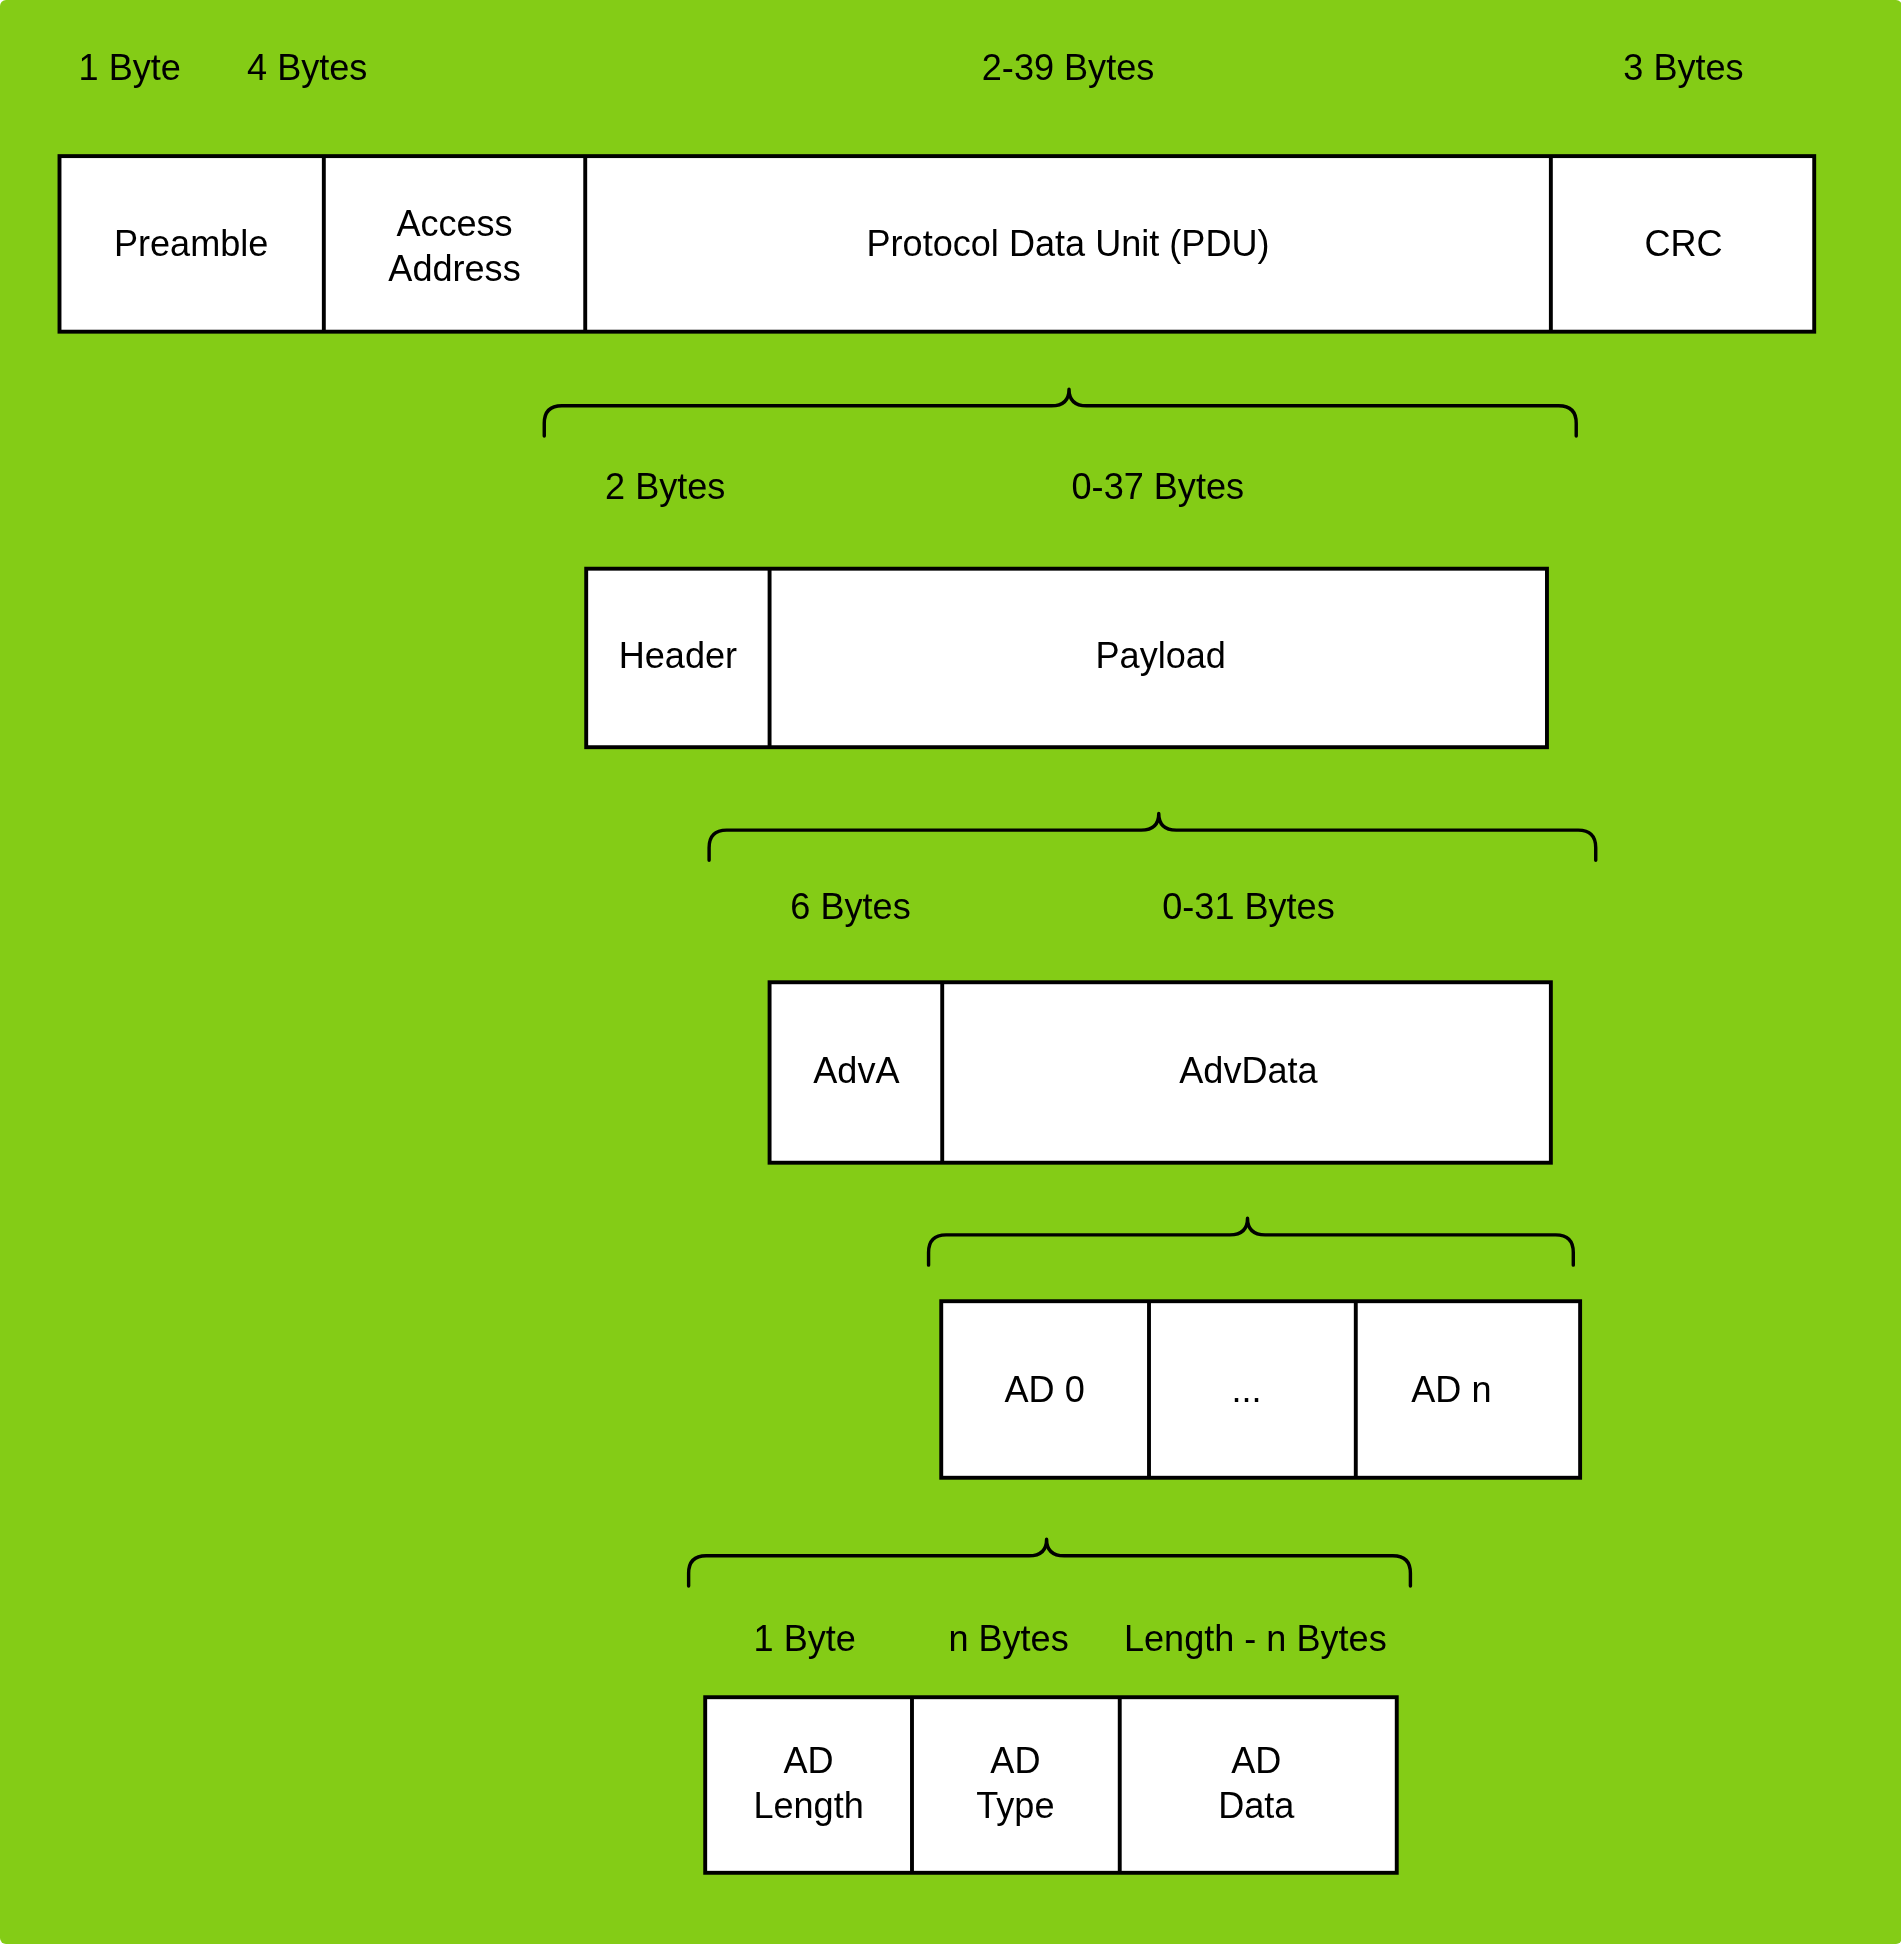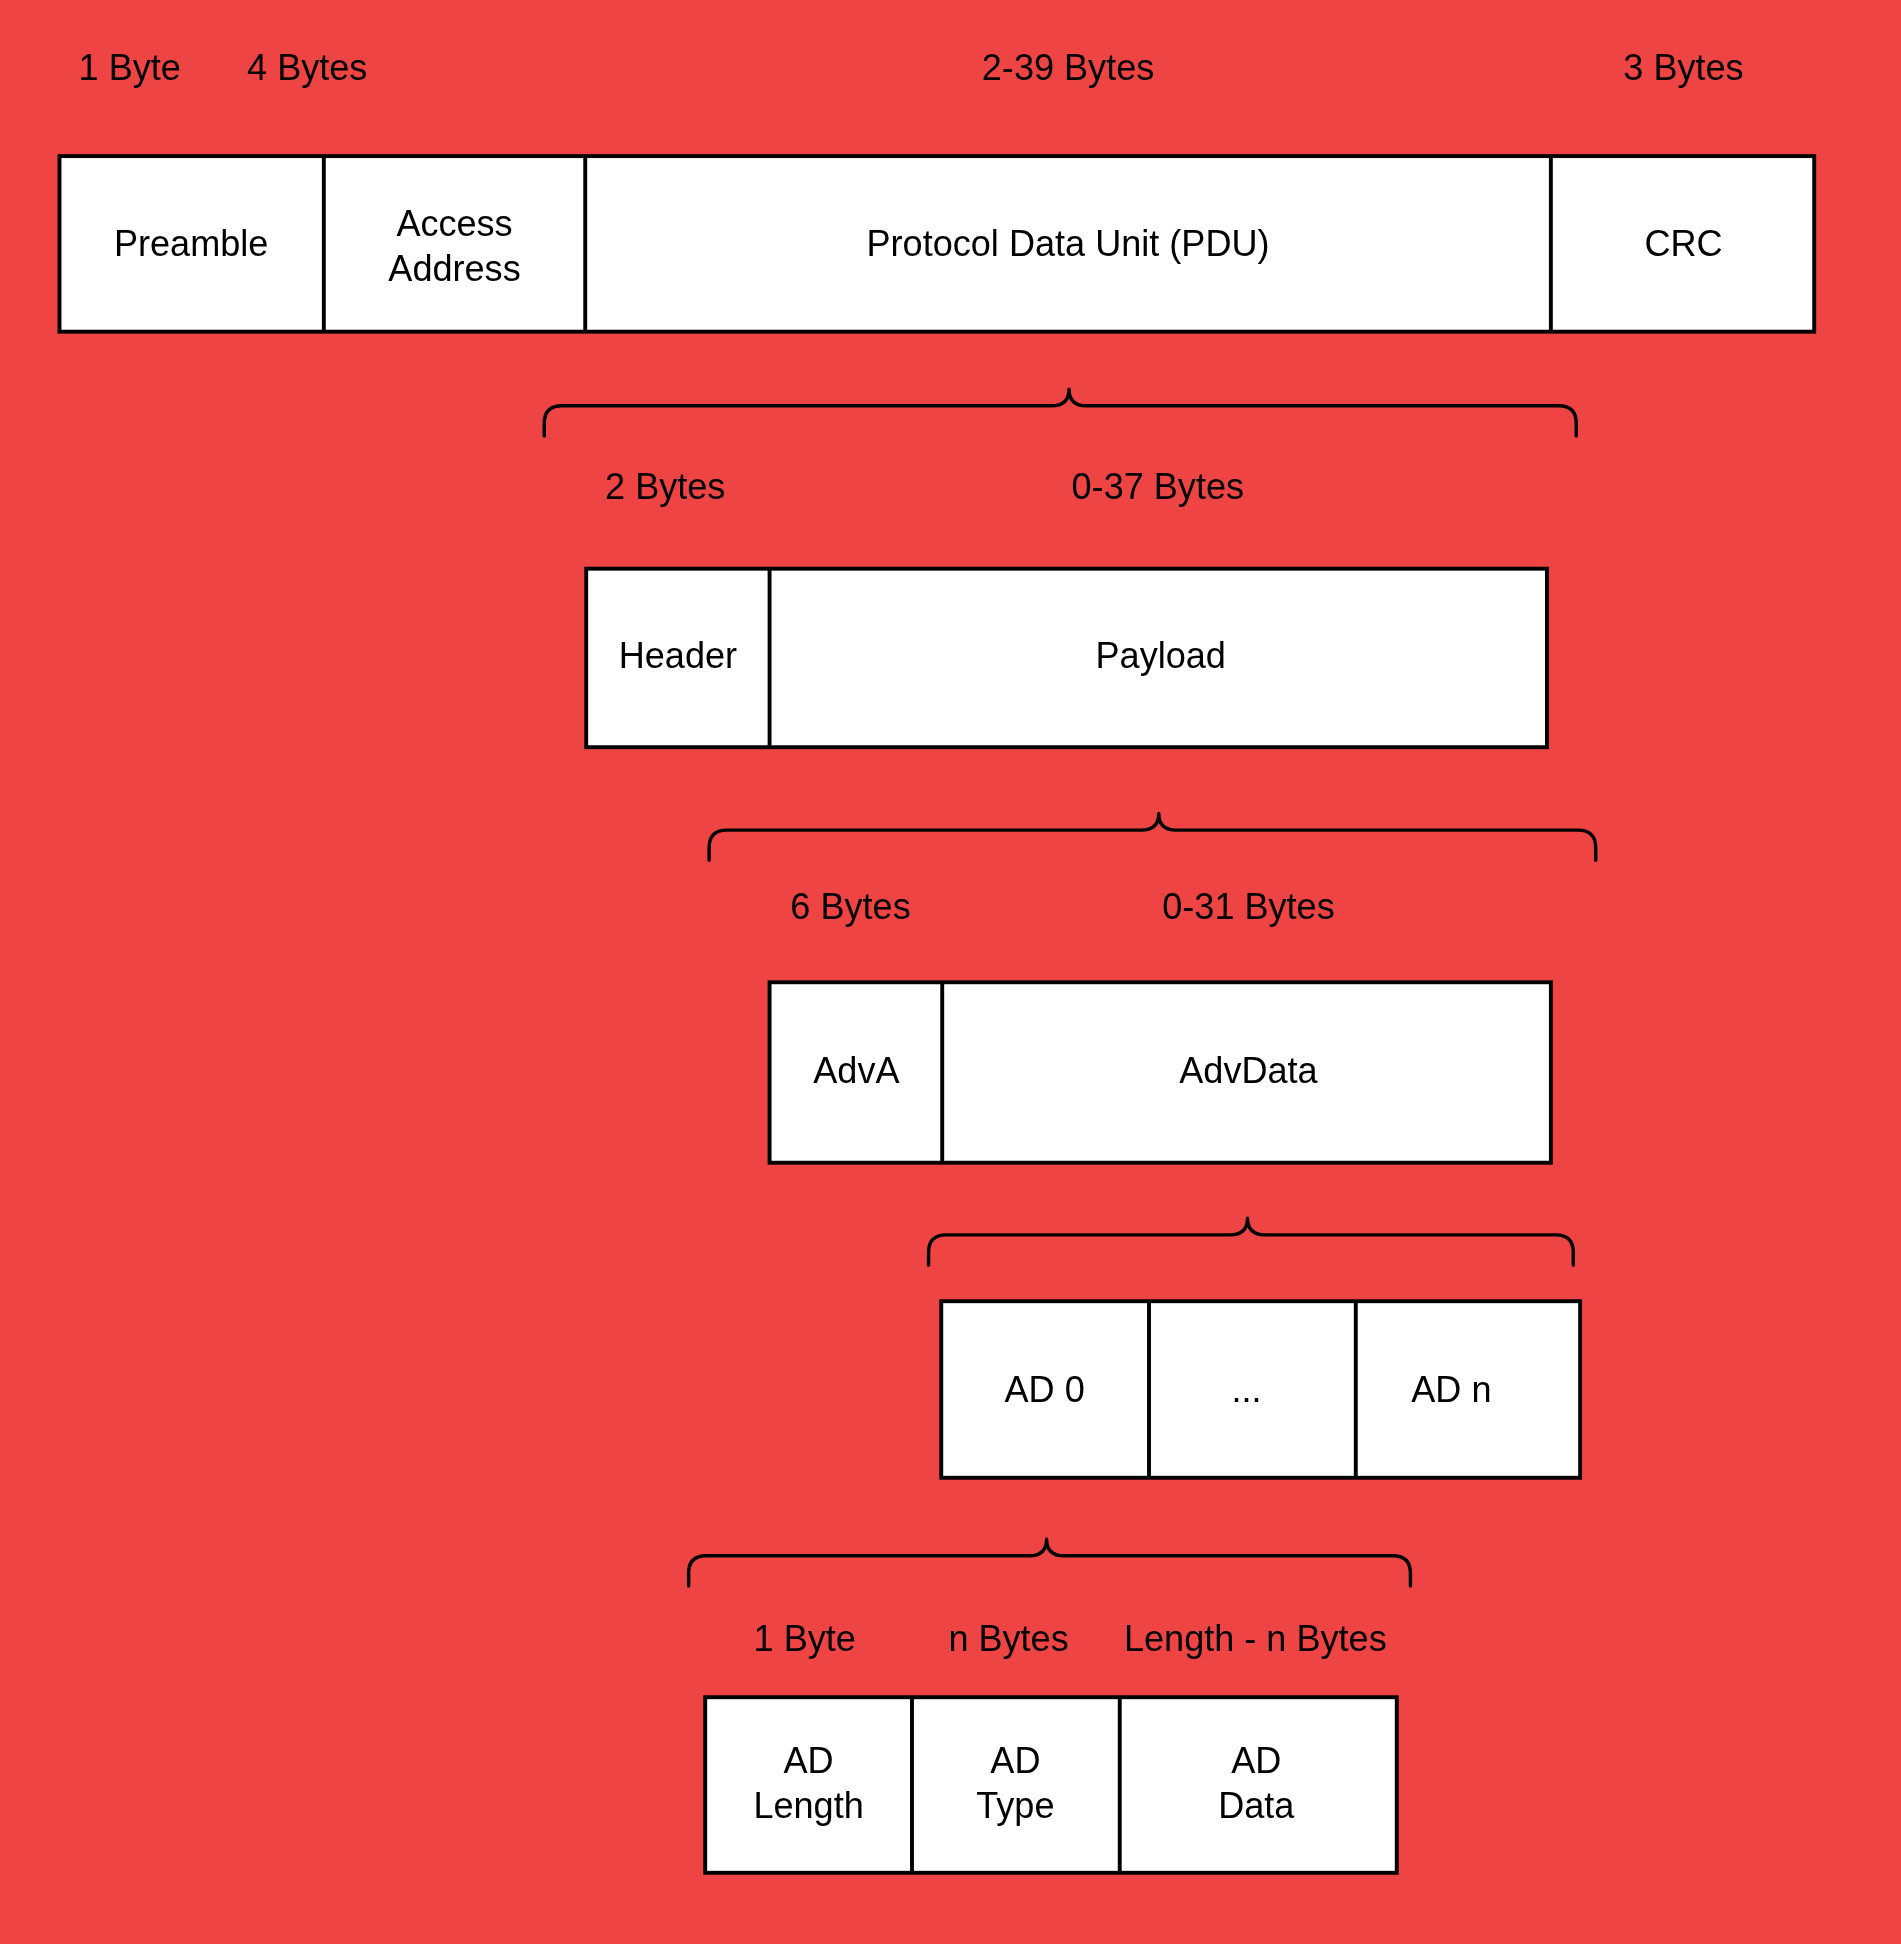--- a/index.html
+++ b/index.html
@@ -10,21 +10,22 @@
   body {
     font-family: "Liberation Sans", sans-serif;
     width: 1902px;
     height: 1946px;
     overflow: hidden;
   }
   #diagram-root {
     position: relative;
     width: 1902px;
     height: 1944px;
-    background: #ef4444;
+    background: #84cc16;
+    border-radius: 6px;
   }
   svg.diagram {
     display: block;
     width: 1902px;
     height: 1946px;
   }
   .box-rect {
     fill: #ffffff;
     stroke: #000000;
     stroke-width: 4;

